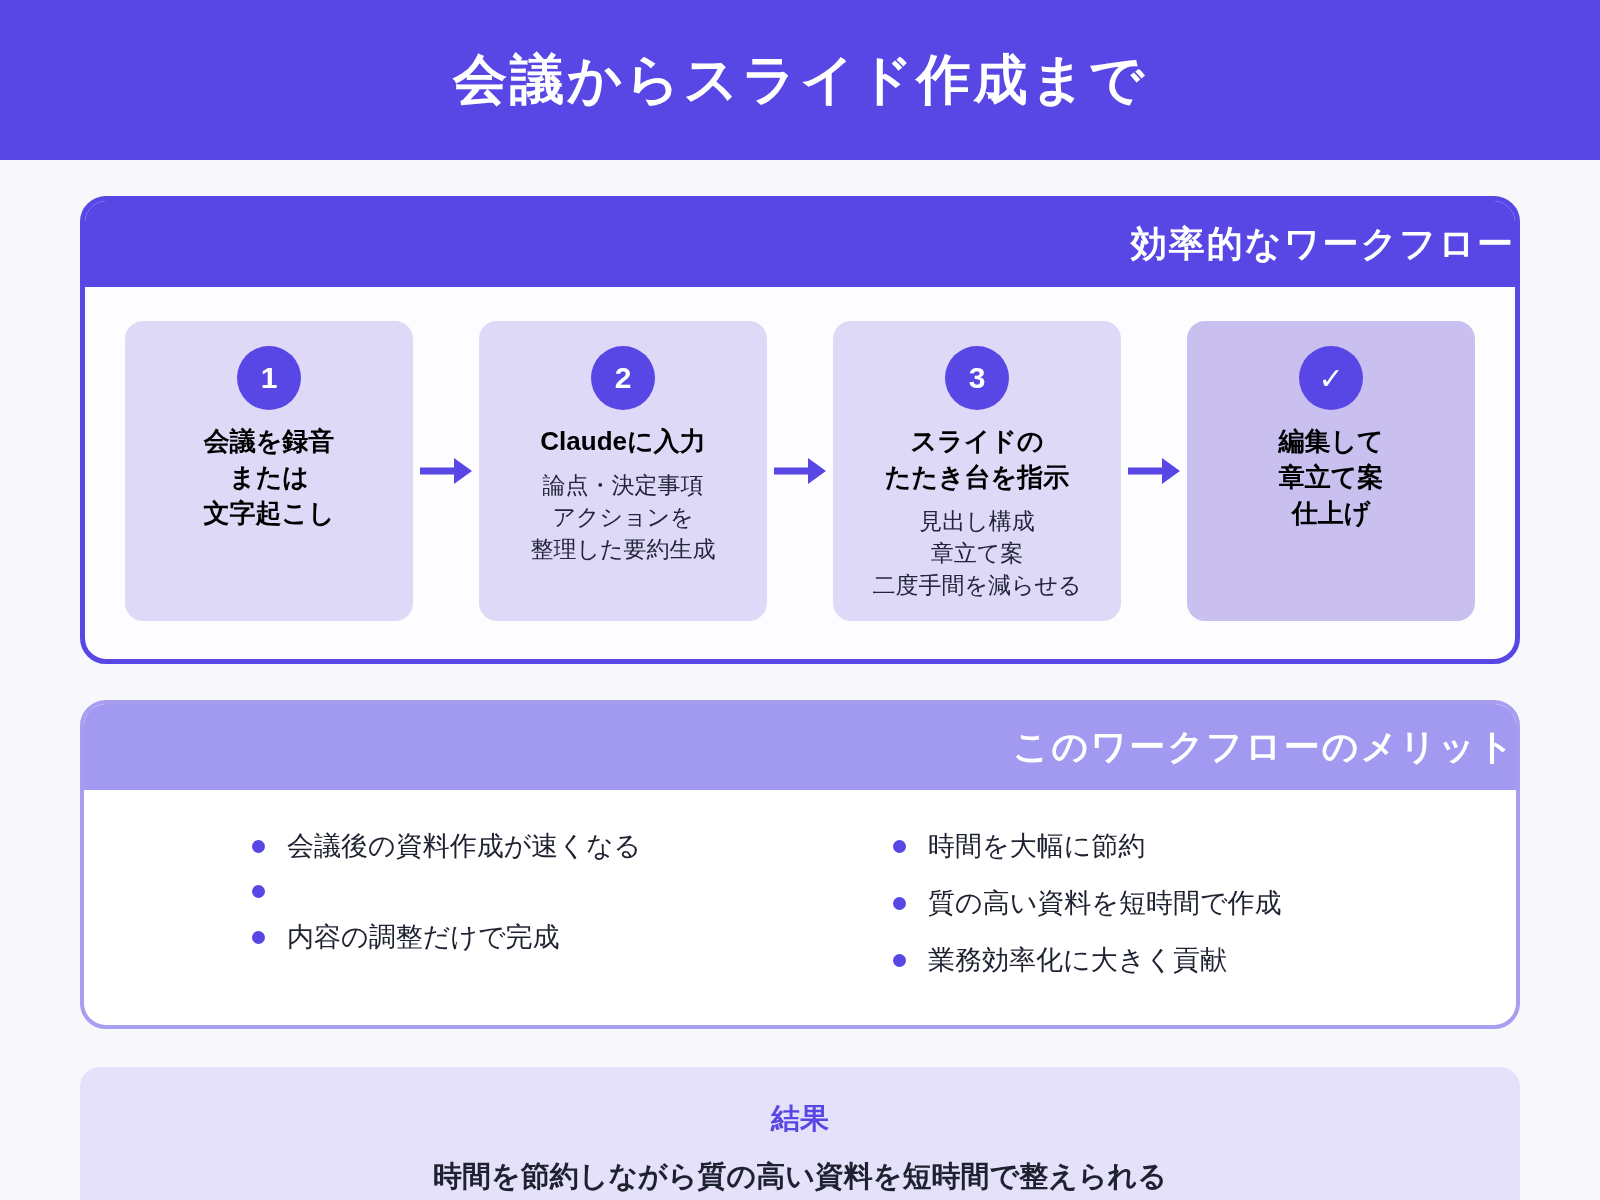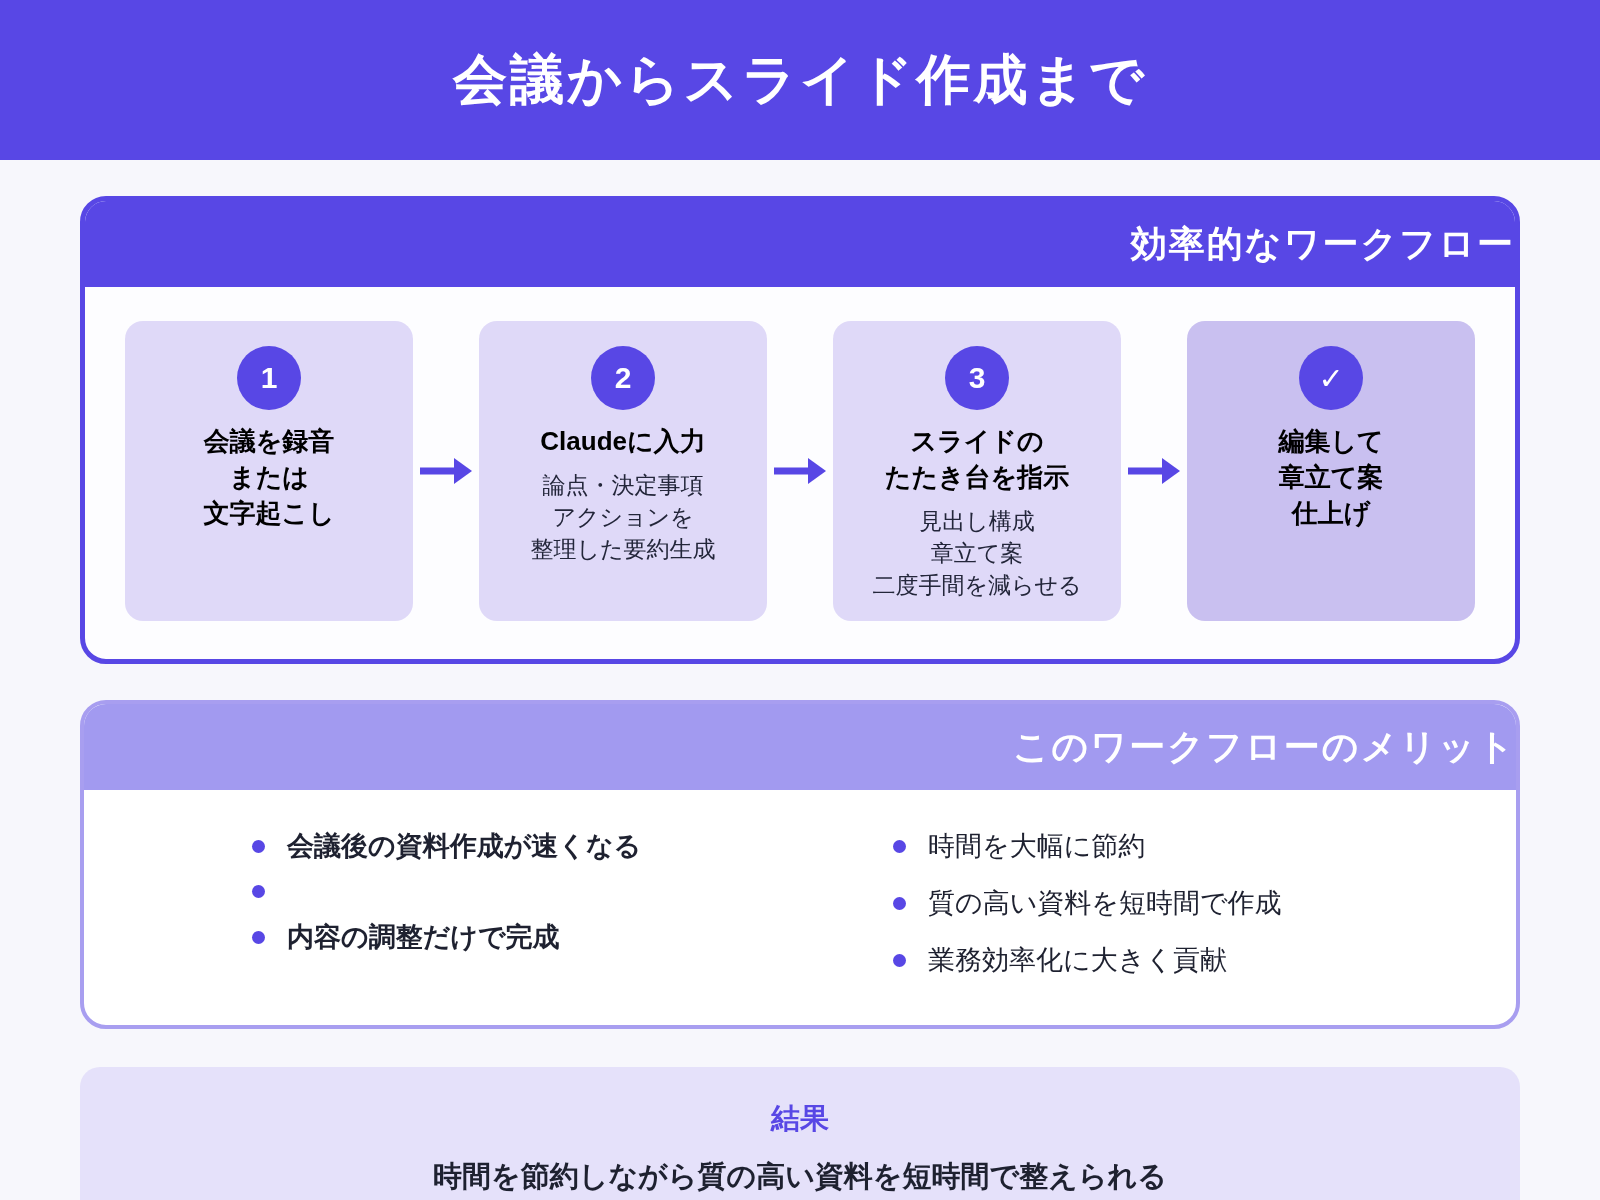--- a/index.html
+++ b/index.html
@@ -103,21 +103,21 @@
     color: #23263a;
   }
   .benefits-body {
     display: flex;
     padding: 38px 60px 26px 60px;
   }
   .benefit-col {
     flex: 1 1 0;
     list-style: none;
   }
-  .benefit-col.left { padding-left: 108px; font-weight: bold; }
+  .benefit-col.left { padding-left: 108px; }
   .benefit-col.right { padding-left: 78px; }
   .benefit-item {
     display: flex;
     align-items: center;
     gap: 22px;
     margin-bottom: 21px;
     font-size: 27px;
     color: #1e2130;
   }
   .bullet-dot {

